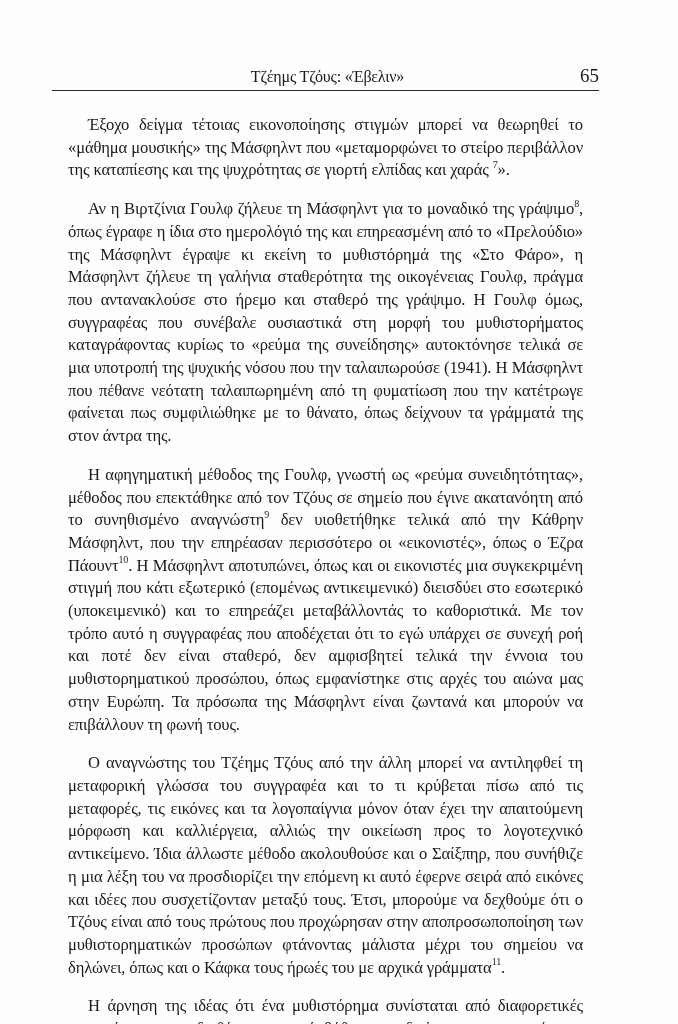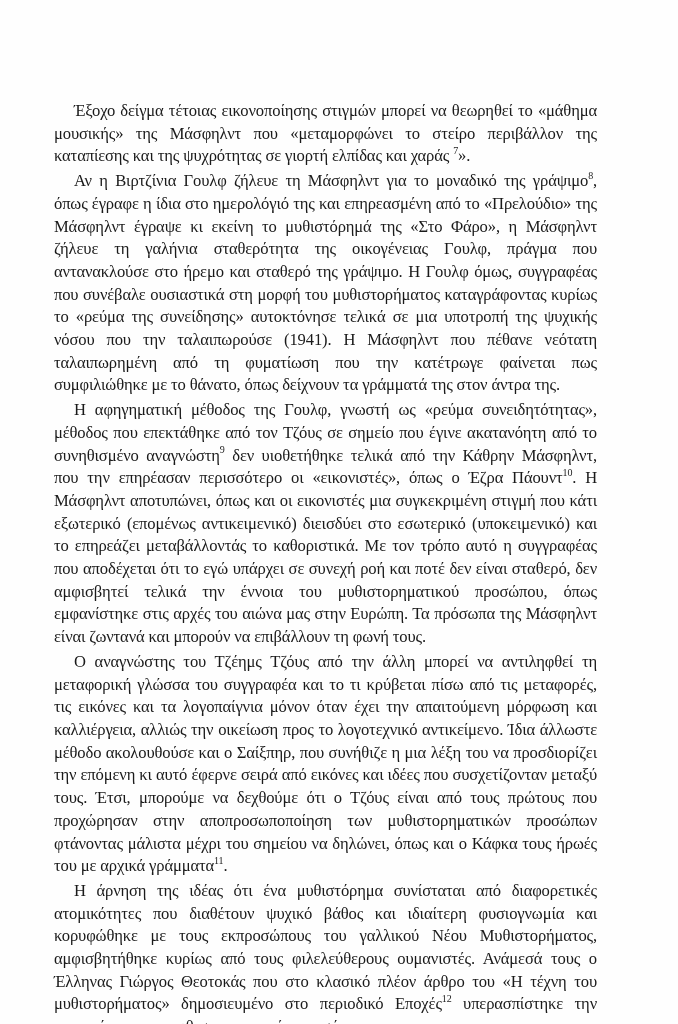--- a/index.html
+++ b/index.html
@@ -51,36 +51,40 @@
       position: absolute;
       left: 52px;
       top: 98px;
       width: 547px;
       font-size: 16.6px;
       line-height: 22.7px;
       text-align: justify;
       letter-spacing: -0.15px;
     }
     .body-text p {
-      margin: 2px;
+      margin: 16px;
       text-indent: 20px;
       hyphens: none;
     }
     sup {
       font-size: 10px;
       line-height: 0;
       vertical-align: super;
       position: relative;
       top: -1px;
     }
   </style>
 </head>
 <body>
 
 <div class="page">
+  <div class="running-head">
+    <div class="running-title">Τζέημς Τζόυς: «Έβελιν»</div>
+    <div class="page-number">65</div>
+  </div>
 
   <div class="body-text">
     <p>Έξοχο δείγμα τέτοιας εικονοποίησης στιγμών μπορεί να θεωρηθεί το «μάθημα μουσικής» της Μάσφηλντ που «μεταμορφώνει το στείρο περιβάλλον της καταπίεσης και της ψυχρότητας σε γιορτή ελπίδας και χαράς <sup>7</sup>».</p>
     <p>Αν η Βιρτζίνια Γουλφ ζήλευε τη Μάσφηλντ για το μοναδικό της γράψιμο<sup>8</sup>, όπως έγραφε η ίδια στο ημερολόγιό της και επηρεασμένη από το «Πρελούδιο» της Μάσφηλντ έγραψε κι εκείνη το μυθιστόρημά της «Στο Φάρο», η Μάσφηλντ ζήλευε τη γαλήνια σταθερότητα της οικογένειας Γουλφ, πράγμα που αντανακλούσε στο ήρεμο και σταθερό της γράψιμο. Η Γουλφ όμως, συγγραφέας που συνέβαλε ουσιαστικά στη μορφή του μυθιστορήματος καταγράφοντας κυρίως το «ρεύμα της συνείδησης» αυτοκτόνησε τελικά σε μια υποτροπή της ψυχικής νόσου που την ταλαιπωρούσε (1941). Η Μάσφηλντ που πέθανε νεότατη ταλαιπωρημένη από τη φυματίωση που την κατέτρωγε φαίνεται πως συμφιλιώθηκε με το θάνατο, όπως δείχνουν τα γράμματά της στον άντρα της.</p>
     <p>Η αφηγηματική μέθοδος της Γουλφ, γνωστή ως «ρεύμα συνειδητότητας», μέθοδος που επεκτάθηκε από τον Τζόυς σε σημείο που έγινε ακατανόητη από το συνηθισμένο αναγνώστη<sup>9</sup> δεν υιοθετήθηκε τελικά από την Κάθρην Μάσφηλντ, που την επηρέασαν περισσότερο οι «εικονιστές», όπως ο Έζρα Πάουντ<sup>10</sup>. Η Μάσφηλντ αποτυπώνει, όπως και οι εικονιστές μια συγκεκριμένη στιγμή που κάτι εξωτερικό (επομένως αντικειμενικό) διεισδύει στο εσωτερικό (υποκειμενικό) και το επηρεάζει μεταβάλλοντάς το καθοριστικά. Με τον τρόπο αυτό η συγγραφέας που αποδέχεται ότι το εγώ υπάρχει σε συνεχή ροή και ποτέ δεν είναι σταθερό, δεν αμφισβητεί τελικά την έννοια του μυθιστορηματικού προσώπου, όπως εμφανίστηκε στις αρχές του αιώνα μας στην Ευρώπη. Τα πρόσωπα της Μάσφηλντ είναι ζωντανά και μπορούν να επιβάλλουν τη φωνή τους.</p>
     <p>Ο αναγνώστης του Τζέημς Τζόυς από την άλλη μπορεί να αντιληφθεί τη μεταφορική γλώσσα του συγγραφέα και το τι κρύβεται πίσω από τις μεταφορές, τις εικόνες και τα λογοπαίγνια μόνον όταν έχει την απαιτούμενη μόρφωση και καλλιέργεια, αλλιώς την οικείωση προς το λογοτεχνικό αντικείμενο. Ίδια άλλωστε μέθοδο ακολουθούσε και ο Σαίξπηρ, που συνήθιζε η μια λέξη του να προσδιορίζει την επόμενη κι αυτό έφερνε σειρά από εικόνες και ιδέες που συσχετίζονταν μεταξύ τους. Έτσι, μπορούμε να δεχθούμε ότι ο Τζόυς είναι από τους πρώτους που προχώρησαν στην αποπροσωποποίηση των μυθιστορηματικών προσώπων φτάνοντας μάλιστα μέχρι του σημείου να δηλώνει, όπως και ο Κάφκα τους ήρωές του με αρχικά γράμματα<sup>11</sup>.</p>
     <p>Η άρνηση της ιδέας ότι ένα μυθιστόρημα συνίσταται από διαφορετικές ατομικότητες που διαθέτουν ψυχικό βάθος και ιδιαίτερη φυσιογνωμία και κορυφώθηκε με τους εκπροσώπους του γαλλικού Νέου Μυθιστορήματος, αμφισβητήθηκε κυρίως από τους φιλελεύθερους ουμανιστές. Ανάμεσά τους ο Έλληνας Γιώργος Θεοτοκάς που στο κλασικό πλέον άρθρο του «Η τέχνη του μυθιστορήματος» δημοσιευμένο στο περιοδικό Εποχές<sup>12</sup> υπερασπίστηκε την ατομικότητα των μυθιστορηματικών προσώπων.</p>
   </div>
 </div>
 

